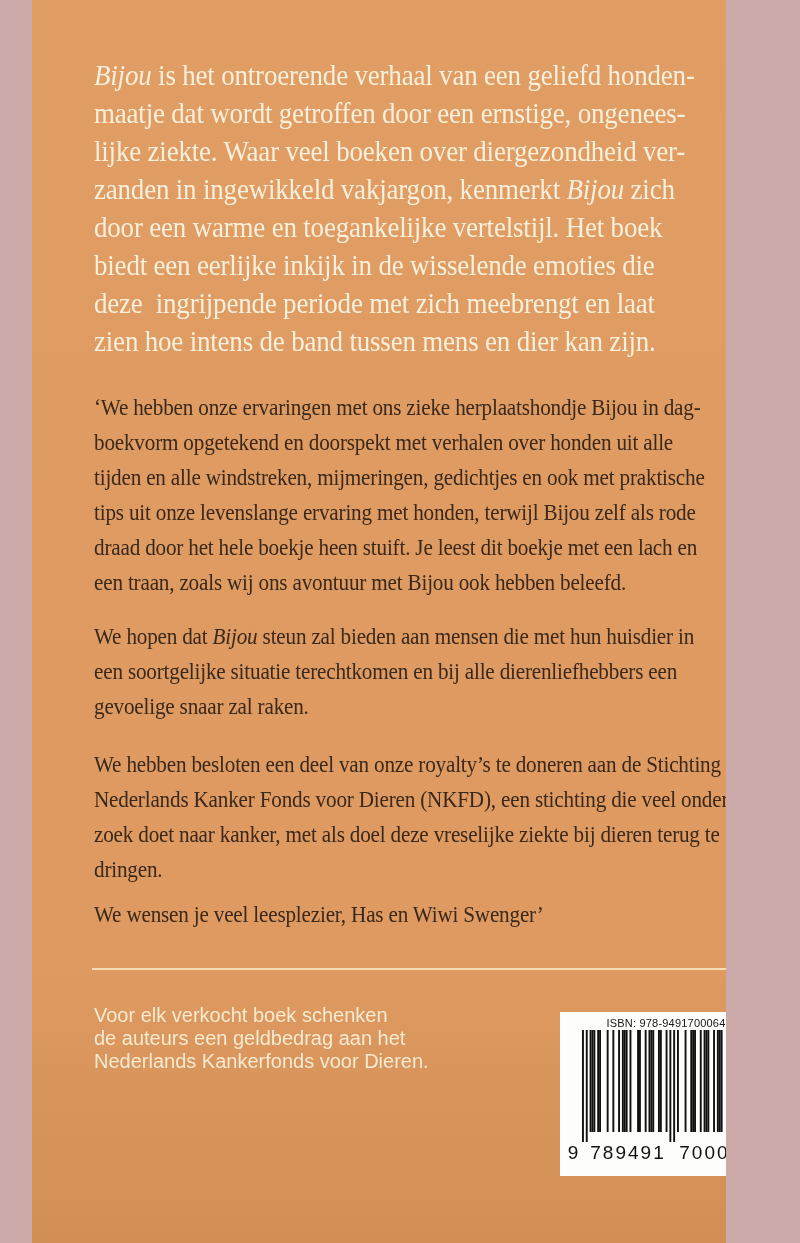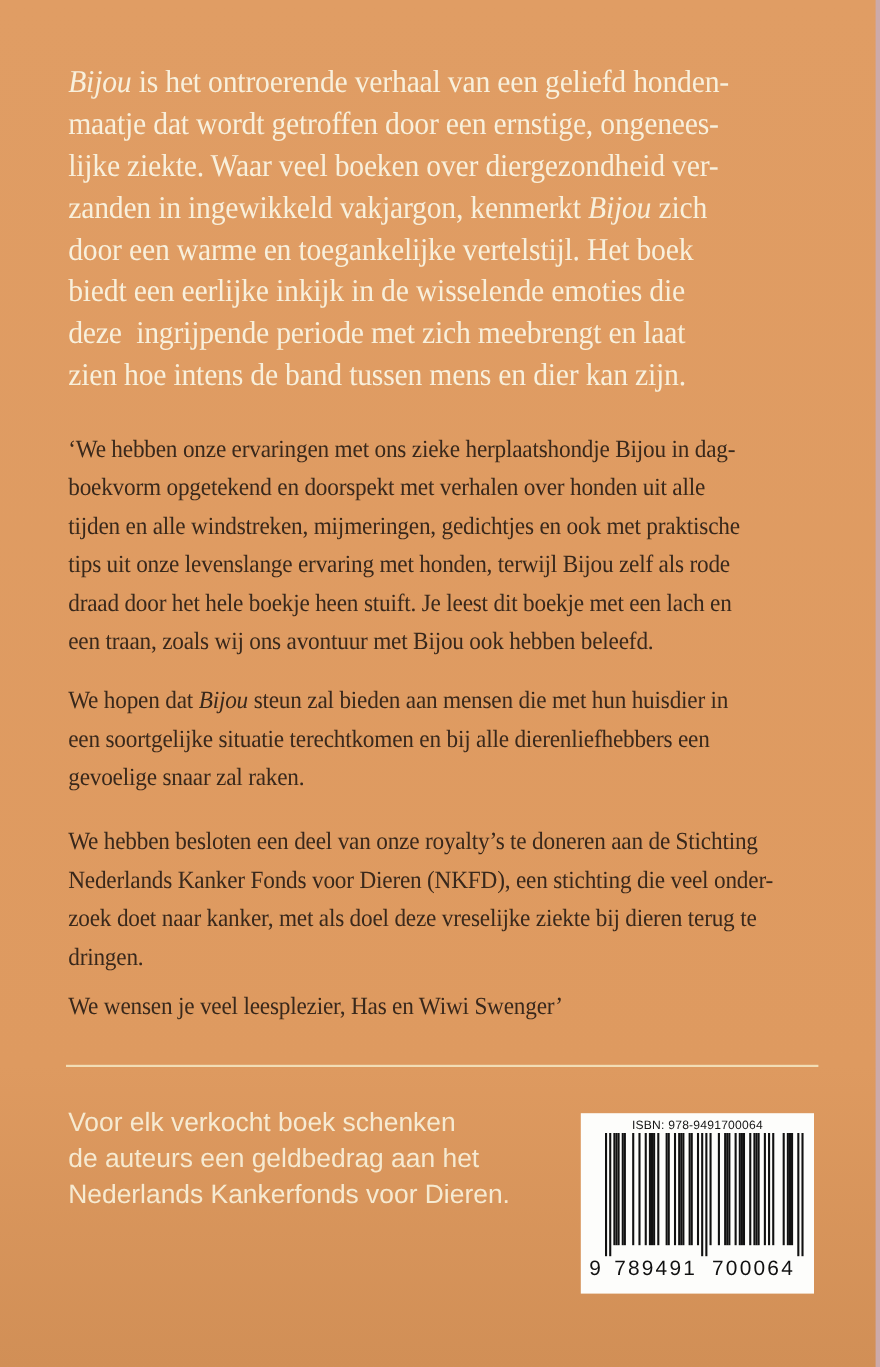--- a/index.html
+++ b/index.html
@@ -1,39 +1,40 @@
 <!DOCTYPE html>
 <html><head>
 <meta charset="utf-8">
 <style>
   html,body{margin:0;padding:0;background:#caa;}
   .page{
-    position:relative;width:796px;height:1243px;overflow:hidden;
+    position:relative;width:694px;height:1243px;overflow:hidden;
     background:linear-gradient(180deg,#e09d64 0%,#de9a60 78%,#d18f56 100%);
     font-family:"Liberation Serif",serif;
+    margin-left:32px;
   }
   .intro{
     position:absolute;left:62px;top:56px;
     font-size:29px;line-height:38px;letter-spacing:-0.2px;
     color:#f8f0dc;white-space:pre;
     transform:scaleX(0.93);transform-origin:0 0;
   }
   .bodyp{
     position:absolute;left:62px;
     font-size:22.5px;line-height:35px;letter-spacing:-0.2px;
     color:#39281b;white-space:pre;
     transform:scaleX(0.94);transform-origin:0 0;
   }
   .p2{top:390px}.p3{top:619px}.p4{top:747px}.p5{top:897px}
   em{font-style:italic;}
   .divider{position:absolute;left:60px;top:968px;width:684px;height:2px;background:#f2ddb5;}
   .note{
     position:absolute;left:62px;top:1004px;
     font-family:"Liberation Sans",sans-serif;
-    font-size:24px;line-height:33px;color:#f6ead1;white-space:pre;
+    font-size:20px;line-height:23px;color:#f6ead1;white-space:pre;
   }
   .logo-box{position:absolute;left:63px;top:1093px;width:314px;height:87px;background:#ffffff;}
   .logo-box svg{display:block;}
   .isbn-box{
     position:absolute;left:528px;top:1012px;width:212px;height:164px;
     background:#fdfdfb;text-align:center;
   }
   .isbn-label{
     font-family:"Liberation Sans",sans-serif;font-size:11px;letter-spacing:0.2px;
     color:#161616;margin-top:5px;

